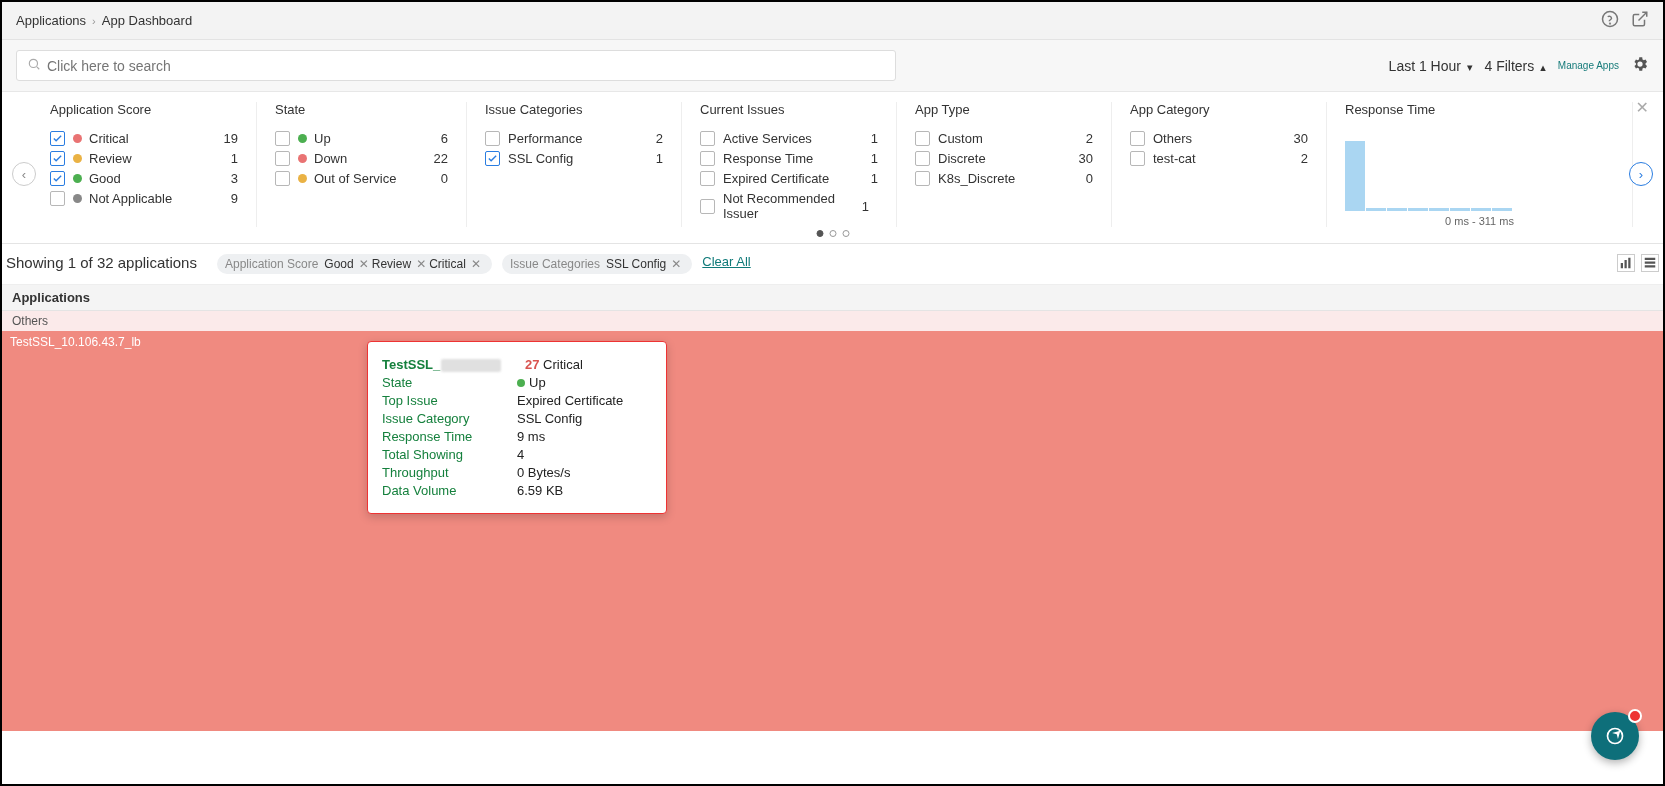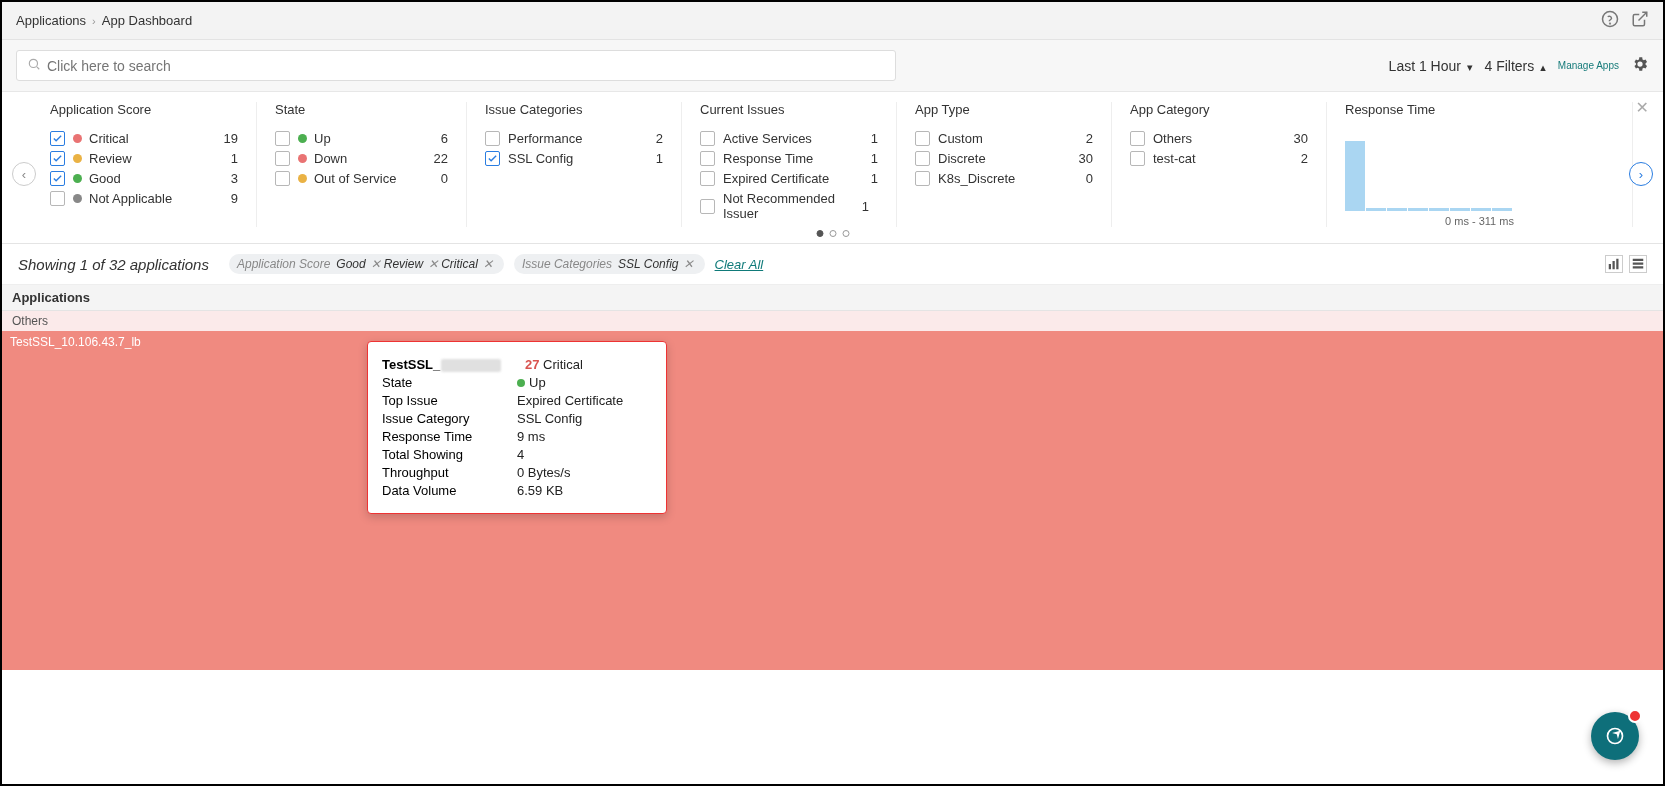--- a/index.html
+++ b/index.html
@@ -55,42 +55,42 @@
   .pager-right { right: 10px; border-color: #2a7de1; color: #2a7de1; }
   .pager-dots { position: absolute; left: 50%; bottom: 6px; transform: translateX(-50%); display: flex; gap: 6px; }
   .pager-dots span { width: 7px; height: 7px; border-radius: 50%; border: 1px solid #999; }
   .pager-dots span.active { background: #555; border-color: #555; }
 
   .spark-chart { margin-top: 12px; height: 80px; display: flex; align-items: flex-end; gap: 1px; }
   .spark-bar { background: #aad6f2; width: 20px; }
   .spark-label { text-align: center; font-size: 11px; color: #666; margin-top: 4px; }
 
   
-  .active-filters { display: flex; align-items: center; gap: 10px; padding: 10px 16px; border-bottom: 1px solid #eee; font-style: italic; }
+  .active-filters { display: flex; align-items: flex-start; gap: 10px; padding: 10px 4px; border-bottom: 1px solid #eee; }
   .showing { font-size: 15px; color: #333; margin-right: 10px; }
   .pill { display: inline-flex; align-items: center; background: #eef0f2; border-radius: 12px; padding: 3px 8px; font-size: 12px; color: #333; }
   .pill .dim { color: #888; margin-right: 6px; }
   .pill .x { margin: 0 3px 0 5px; color: #888; cursor: pointer; }
   .clear-all { color: #0f7a79; text-decoration: underline; cursor: pointer; font-size: 13px; }
   .view-toggle { margin-left: auto; display: flex; gap: 6px; color: #555; }
   .view-toggle span { width: 18px; height: 18px; border: 1px solid #ccc; display: flex; align-items: center; justify-content: center; cursor: pointer; font-size: 12px; }
 
   
   .section-header { background: #f4f4f4; padding: 5px 10px; font-weight: 600; font-size: 13px; border-bottom: 1px solid #e4e4e4; }
   .group-header { background: #fbeaea; padding: 3px 10px; font-size: 12px; color: #555; }
 
   
-  .tile { position: relative; background: #f08a80; color: #fff; height: 339px; padding: 4px 8px; font-size: 12px; }
+  .tile { position: relative; background: #f08a80; color: #fff; height: 400px; padding: 4px 8px; font-size: 12px; }
   .tile-label { color: #fff; }
 
   
   .tooltip { position: absolute; left: 365px; top: 10px; background: #fff; color: #333; border: 1px solid #e33; border-radius: 4px; box-shadow: 0 3px 10px rgba(0,0,0,.18); width: 300px; padding: 12px 14px; font-size: 13px; }
   .tooltip::after { content: ""; position: absolute; left: 22px; bottom: -8px; border: 8px solid transparent; border-top-color: #fff; }
   .tt-row { display: flex; margin: 3px 0; }
-  .tt-row .k { width: 135px; color: #000000; }
+  .tt-row .k { width: 135px; color: #15803d; }
   .tt-row .v { flex: 1; color: #222; font-weight: 500; }
   .tt-title { font-weight: 600; display: flex; align-items: center; gap: 8px; }
   .tt-score { color: #d9534f; font-weight: 600; }
   .tt-state .dotsmall { width: 8px; height: 8px; border-radius: 50%; background: #4caf50; display: inline-block; margin-right: 4px; }
   .blurred { display:inline-block; width:60px; height:13px; background:#e0e0e0; border-radius:2px; filter:blur(1px); vertical-align:middle; margin-left:1px; }
 
   
   .fab { position: absolute; right: 24px; bottom: 24px; width: 48px; height: 48px; border-radius: 50%; background: #0e6f7a; display: flex; align-items: center; justify-content: center; color: #fff; box-shadow: 0 3px 8px rgba(0,0,0,.3); cursor: pointer; }
   .fab .badge { position: absolute; top: -3px; right: -3px; width: 14px; height: 14px; border-radius: 50%; background: #e33; border: 2px solid #fff; }
   .fab svg { width: 20px; height: 20px; }

